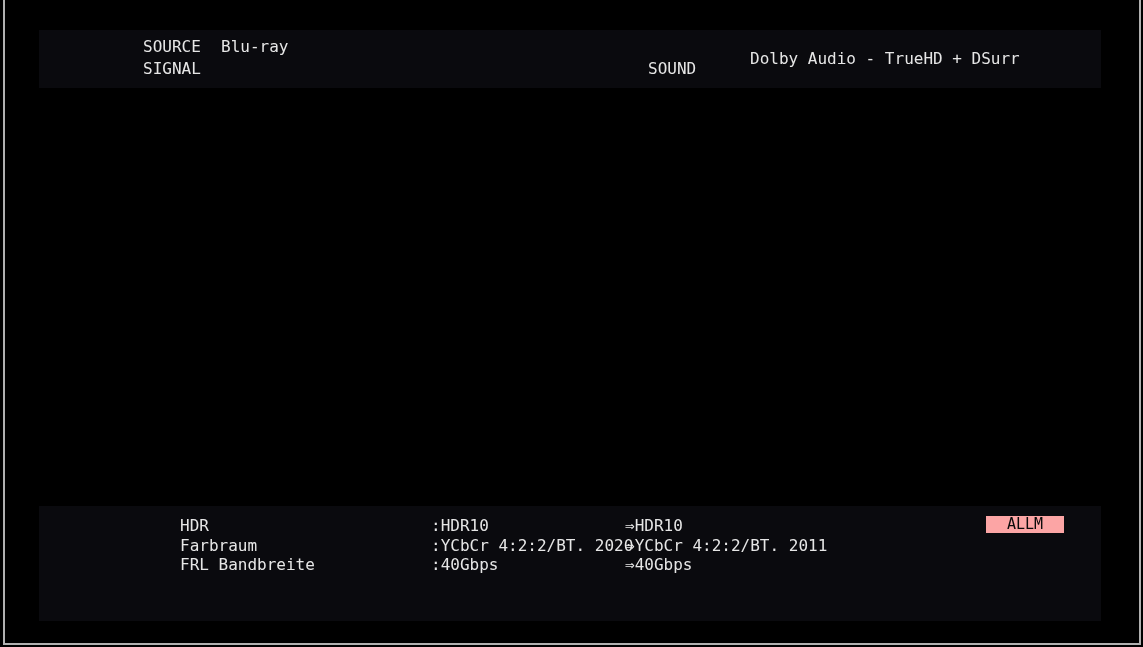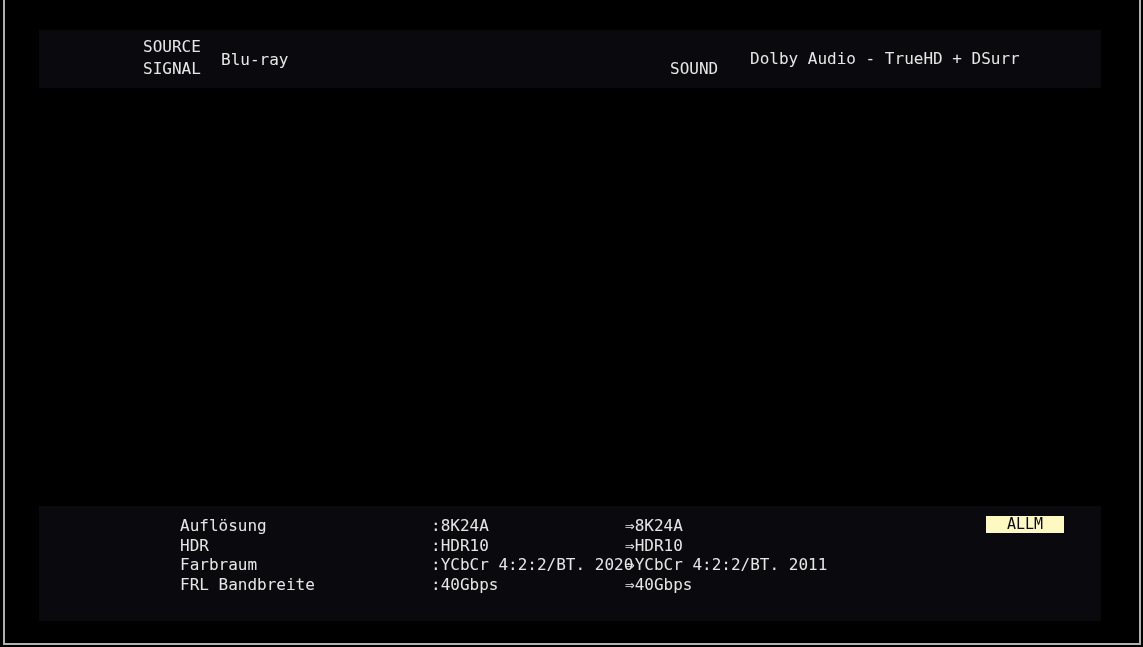--- a/index.html
+++ b/index.html
@@ -37,24 +37,24 @@
   .osd-text {
     position: absolute;
     color: #e6e6e6;
     font-size: 16px;
     line-height: 18px;
     white-space: pre;
     margin-left: 48px;
   }
   
   .source-label { left: 56px;  top: 8px;  }
-  .source-value { left: 134px; top: 21px;  }
+  .source-value { left: 134px; top: 8px;  }
   .signal-label { left: 56px;  top: 30px; }
   .signal-value { left: 134px; top: 30px; }
-  .sound-label  { left: 583px; top: 30px; }
+  .sound-label  { left: 561px; top: 30px; }
   .sound-value  { left: 663px; top: 20px; }
 
   
   .info-table {
     position: absolute;
     left: 141px;
     top: 10px;
   }
   .info-row {
     display: flex;
@@ -67,21 +67,21 @@
   .info-label  { width: 251px; }
   .info-input  { width: 194px; }
   .info-output { }
 
   .allm-badge {
     position: absolute;
     left: 947px;
     top: 10px;
     width: 78px;
     height: 17px;
-    background: #fef9c3;
+    background: #fca5a5;
     color: #0a0a0a;
     font-size: 15px;
     line-height: 17px;
     text-align: center;
   }
 </style>
 </head>
 <body>
 
 <div class="screen-frame"></div>
@@ -90,25 +90,20 @@
   <span class="osd-text source-label">SOURCE</span>
   <span class="osd-text source-value">Blu-ray</span>
   <span class="osd-text signal-label">SIGNAL</span>
   <span class="osd-text sound-label">SOUND</span>
   <span class="osd-text sound-value">Dolby Audio - TrueHD + DSurr</span>
 </div>
 
 <div class="osd-panel bottom-bar">
   <div class="info-table">
     <div class="info-row">
-      <span class="info-label">Auflösung</span>
-      <span class="info-input">:8K24A</span>
-      <span class="info-output">⇒8K24A</span>
-    </div>
-    <div class="info-row">
       <span class="info-label">HDR</span>
       <span class="info-input">:HDR10</span>
       <span class="info-output">⇒HDR10</span>
     </div>
     <div class="info-row">
       <span class="info-label">Farbraum</span>
       <span class="info-input">:YCbCr 4:2:2/BT. 2020</span>
       <span class="info-output">⇒YCbCr 4:2:2/BT. 2011</span>
     </div>
     <div class="info-row">

